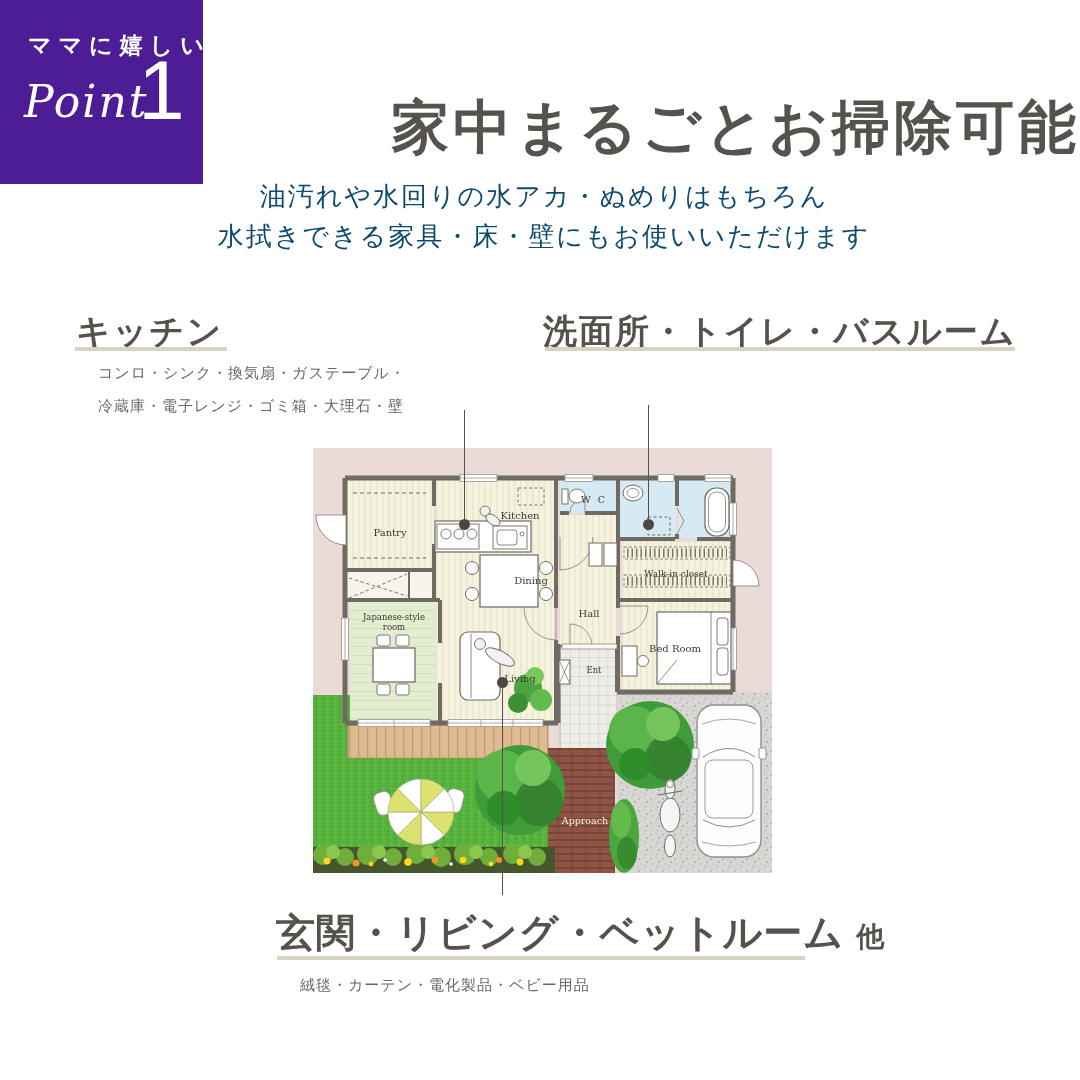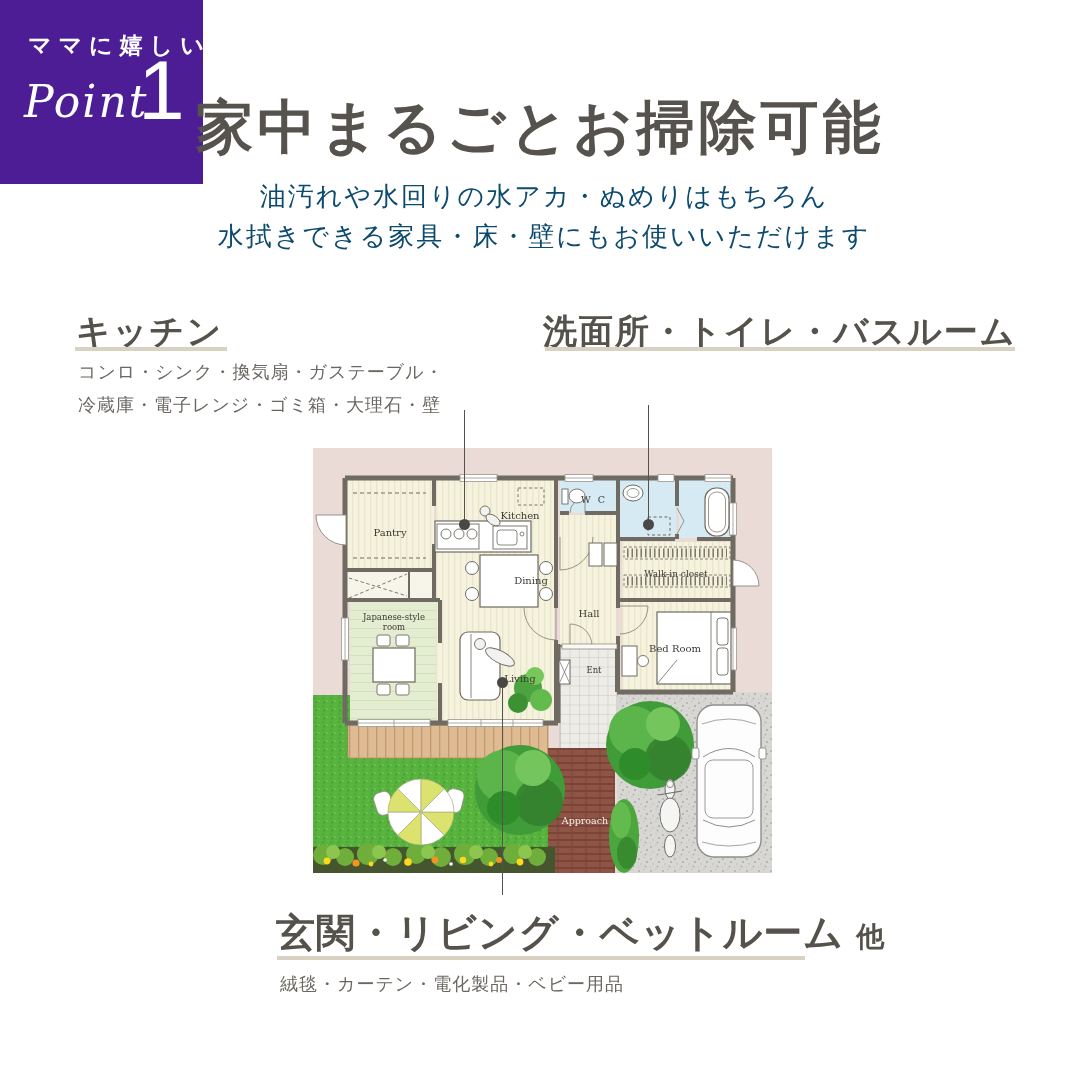--- a/index.html
+++ b/index.html
@@ -6,27 +6,27 @@
   body{font-family:"Liberation Sans","DejaVu Sans",sans-serif;}
   .page{position:relative;width:1080px;height:1080px;background:#ffffff;overflow:hidden;}
 
   
   .badge{position:absolute;left:0;top:0;width:203px;height:184px;background:#4c1d95;color:#ffffff;}
   .badge-tagline{position:absolute;left:28px;top:30px;font-size:23px;letter-spacing:7px;font-weight:700;white-space:nowrap;}
   .badge-point{position:absolute;left:24px;top:76px;font-family:"DejaVu Serif","Liberation Serif",serif;font-style:italic;font-size:44px;letter-spacing:2px;}
   .badge-number{position:absolute;left:138px;top:48px;font-size:84px;font-weight:400;line-height:1;}
 
   
-  .main-title{position:absolute;left:0;right:0;top:50px;text-align:center;font-size:58px;font-weight:700;letter-spacing:4px;color:#56524d;}
+  .main-title{position:absolute;left:0;right:0;top:50px;text-align:right;font-size:58px;font-weight:700;letter-spacing:4px;color:#56524d;}
   .subtitle{position:absolute;left:8px;right:0;top:176px;text-align:center;font-size:26px;line-height:40px;letter-spacing:2px;color:#0c4a6e;}
 
   
   .section-heading{position:absolute;font-size:34px;font-weight:700;letter-spacing:2px;color:#55514b;white-space:nowrap;margin-top:13px;}
   .underline{position:absolute;height:4px;background:#d9d2c2;}
-  .section-body{position:absolute;font-size:18px;line-height:33px;letter-spacing:1px;color:#6b6761;white-space:nowrap;}
+  .section-body{position:absolute;font-size:15px;line-height:33px;letter-spacing:1px;color:#6b6761;white-space:nowrap;margin-left:20px;}
   .bottom-heading{position:absolute;left:276px;top:906px;font-size:39px;font-weight:700;letter-spacing:1px;color:#55514b;white-space:nowrap;}
   .bottom-heading .suffix{font-size:28px;margin-left:12px;letter-spacing:0;}
 
   
   .leader{position:absolute;width:1px;background:#55514c;}
   .dot{position:absolute;width:11px;height:11px;border-radius:50%;background:#4a4745;}
 
   
   .plan{position:absolute;left:313px;top:448px;width:459px;height:425px;}
   .plan svg{display:block;}

